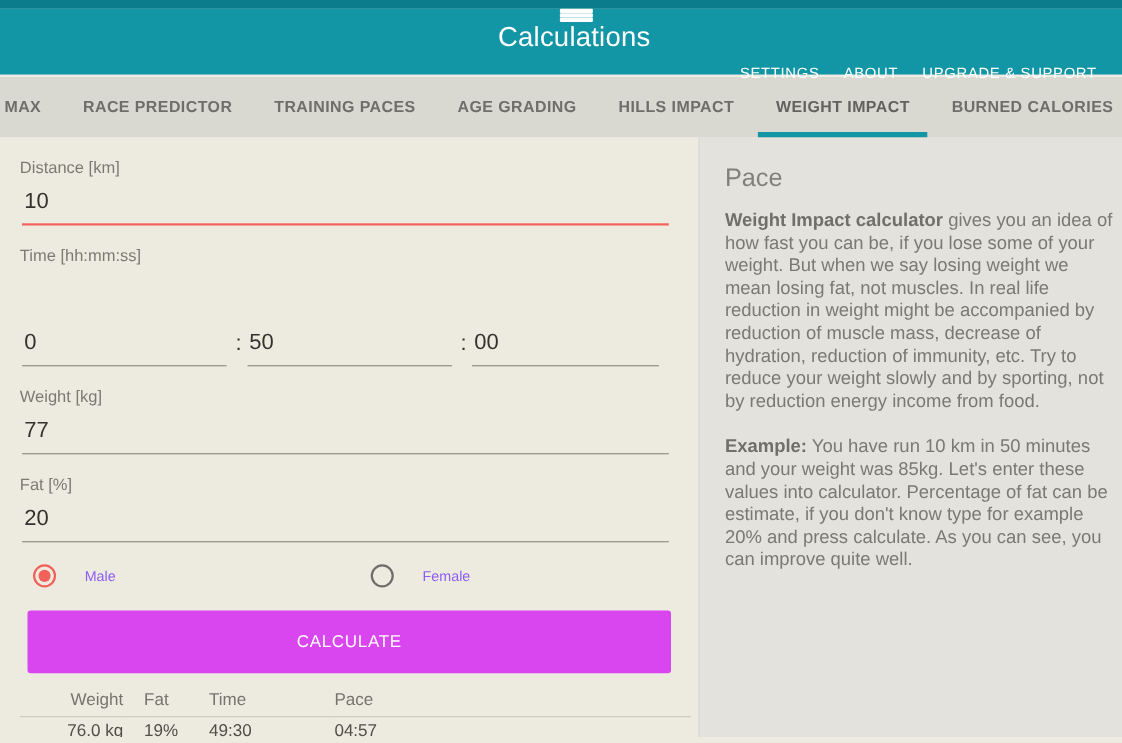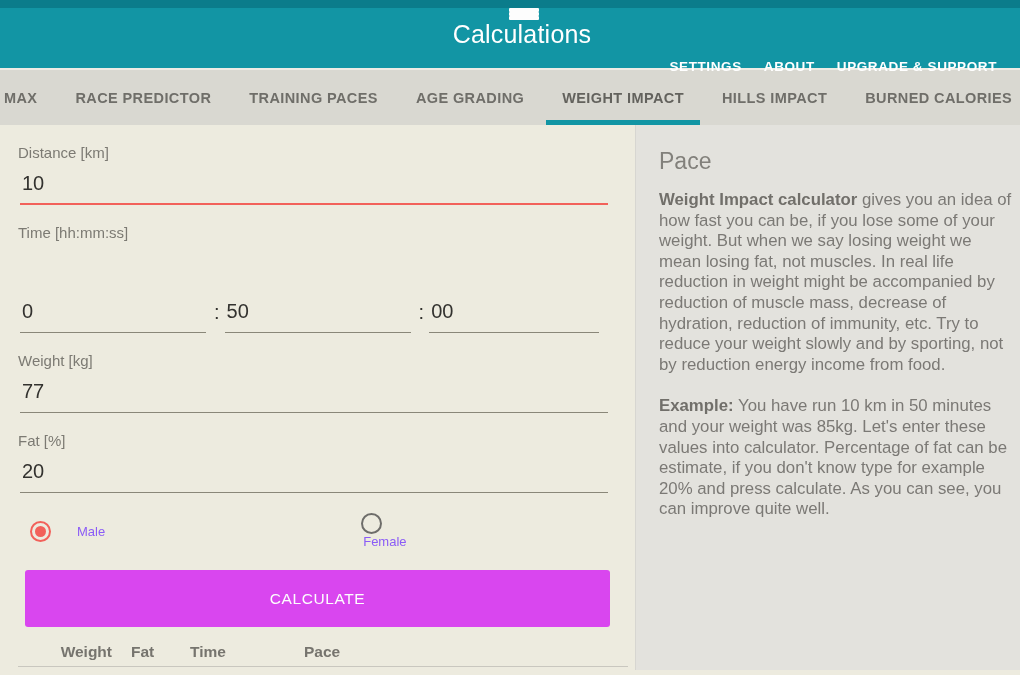--- a/index.html
+++ b/index.html
@@ -6,21 +6,21 @@
   html,body { width:1020px; height:675px; overflow:hidden; }
   body { font-family:"Liberation Sans", sans-serif; background:#edebdf; }
 
   
   .statusbar { height:8px; background:#0b7c8b; }
   .appbar { height:60px; background:#1295a4; display:flex; align-items:center; color:#fff;flex-direction:column; }
   .menu-btn { width:30px; height:22px; margin-left:28px; display:flex; flex-direction:column; justify-content:space-between; cursor:pointer; }
   .menu-btn i { display:block; height:4px; background:#fdfdfd; border-radius:1px; }
   .appbar-title { font-size:25px; margin-left:24px; font-weight:400; letter-spacing:.2px; }
   .appbar-actions { margin-left:auto; margin-right:12px; display:flex; align-items:center; }
-  .appbar-action { font-size:13.5px; font-weight:bold; letter-spacing:.6px; padding:10px 11px; cursor:pointer; white-space:nowrap; }
+  .appbar-action { font-size:13.5px; font-weight:normal; letter-spacing:.6px; padding:10px 11px; cursor:pointer; white-space:nowrap; }
 
   .tabbar { height:57px; background:#d9d8d1; border-top:2px solid #eeece5; display:flex; align-items:stretch; padding-left:2px; overflow:hidden; }
   .tab { display:flex; align-items:center; padding:0 19px; font-size:14.5px; font-weight:bold; letter-spacing:.4px; color:#6f6e69; white-space:nowrap; position:relative; cursor:pointer; }
   .tab:first-child { margin-left:-17px; }
   .tab.active { color:#63625d; }
   .tab.active::after { content:""; position:absolute; left:3px; right:3px; bottom:0; height:5px; background:#1295a4; }
 
   
   .content { display:flex; height:545px; }
   .form-panel { width:635px; background:#edebdf; overflow:hidden; }
@@ -33,32 +33,32 @@
                 padding:6px 2px 9px 2px; }
   .text-input.focused { border-bottom:2px solid #f2615a; padding-bottom:8px; }
 
   .time-row { display:flex; align-items:flex-end; margin:5px 25px 0 20px; }
   .time-row .text-input { margin:0; width:186px; }
   .time-row .colon { font-size:20px; color:#33322f; padding:0 5px 9px 8px; }
   .time-row .text-input.last { width:170px;margin-top:48px; }
 
   .radio-row { display:flex; align-items:center; margin:20px 0 0 30px; }
   .radio-opt { display:flex; align-items:center; cursor:pointer; }
-  .radio-opt.second { margin-left:232px;flex-direction:column; }
+  .radio-opt.second { margin-left:232px; }
   .radio-circle { width:21px; height:21px; border-radius:50%; border:2px solid #6e6d6a; display:flex; align-items:center; justify-content:center; background:transparent; }
   .radio-opt.selected .radio-circle { border-color:#f2615a; }
   .radio-opt.selected .radio-circle i { width:11px; height:11px; border-radius:50%; background:#f2615a; }
   .radio-label { font-size:13px; color:#8b5cf6; margin-left:26px; }
 
   .calc-btn { display:block; margin:21px 25px 0 25px; width:585px; height:57px; background:#d946ef;
               border:none; border-radius:3px; color:#fdfdfd; font-family:"Liberation Sans", sans-serif;
               font-size:15.5px; font-weight:400; letter-spacing:.6px; cursor:pointer; }
 
   .results { margin:12px 0 0 18px; width:610px; border-collapse:collapse; table-layout:fixed; }
-  .results th, .results td { font-weight:700; font-size:15.5px; padding:4px 0 5px 0; border-bottom:1px solid #c9c7bf; }
+  .results th, .results td { font-weight:400; font-size:15.5px; padding:4px 0 5px 0; border-bottom:1px solid #c9c7bf; }
   .results th { color:#76746e; text-align:left; }
   .results td { color:#504e49; }
   .results .c1 { width:94px; text-align:right; }
   .results .c2 { width:78px; padding-left:19px; }
   .results .c3 { width:114px; }
   .results .c4 { width:auto; }
 
   .help-title { font-size:23px; color:#82807b; font-weight:400; }
   .help-p { font-size:16.8px; line-height:20.6px; color:#7b7975; margin-top:15px; width:354px; }
   .help-p b { color:#716f6a; }
@@ -81,22 +81,22 @@
     <span class="appbar-action">ABOUT</span>
     <span class="appbar-action">UPGRADE &amp; SUPPORT</span>
   </nav>
 </header>
 
 <nav class="tabbar">
   <div class="tab">MAX</div>
   <div class="tab">RACE PREDICTOR</div>
   <div class="tab">TRAINING PACES</div>
   <div class="tab">AGE GRADING</div>
+  <div class="tab">HILLS IMPACT</div>
   <div class="tab active">WEIGHT IMPACT</div>
-  <div class="tab">HILLS IMPACT</div>
   <div class="tab">BURNED CALORIES</div>
 </nav>
 
 <main class="content">
 
   <section class="form-panel">
 
     <div class="field-label">Distance [km]</div>
     <input class="text-input focused" type="text" readonly="" value="10" style="">
 

